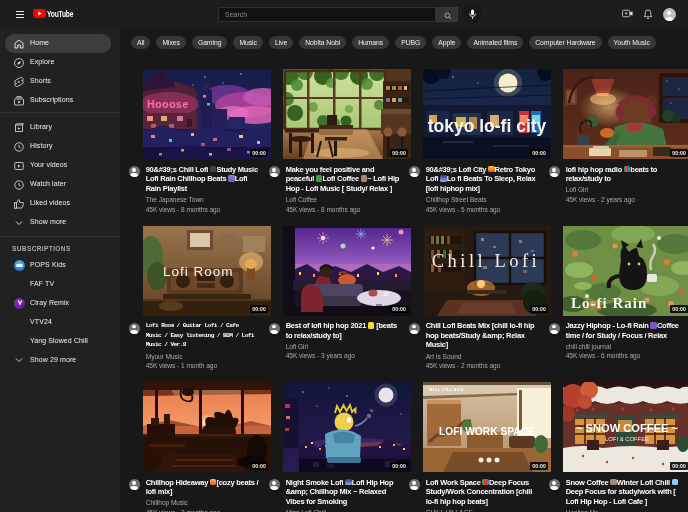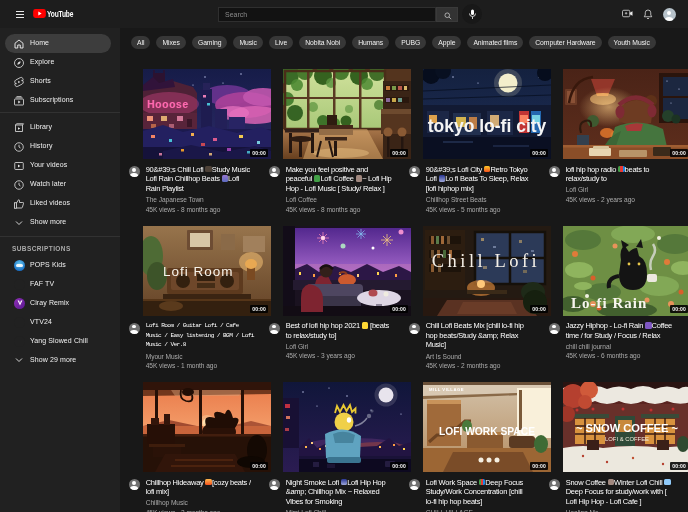--- a/index.html
+++ b/index.html
@@ -31,21 +31,21 @@
     font-size:6.8px; line-height:13px; padding:0 6px; white-space:nowrap; letter-spacing:-0.05px; }
   
   .card { position:absolute; width:128px; }
   .thumb { position:absolute; left:16px; top:0; width:128px; height:90px; background:#000; overflow:hidden; }
   .dur { position:absolute; right:3px; bottom:2.5px; background:rgba(0,0,0,0.88); color:#fff; transform:translateZ(0);
     font-size:5px; font-weight:bold; padding:1px 2px; border-radius:1px; letter-spacing:0.2px; }
   .cav { position:absolute; left:1.5px; top:97px; width:11px; height:11px; border-radius:50%; background:#717171; overflow:hidden; }
   .cav i { position:absolute; left:3.6px; top:2.2px; width:3.8px; height:3.8px; border-radius:50%; background:#fff; display:block; }
   .cav b { position:absolute; left:1.7px; top:7.2px; width:7.6px; height:5.2px; border-radius:50%; background:#fff; display:block; }
   .tt { position:absolute; left:18.7px; top:95.5px; color:#fff; font-size:7.5px; transform:translateZ(0);
-    font-weight:normal; line-height:9.6px; white-space:nowrap; letter-spacing:-0.25px; }
+    font-weight:bold; line-height:9.6px; white-space:nowrap; letter-spacing:-0.25px; }
   .meta { position:absolute; left:18.7px; color:#aaa; font-size:6.6px; transform:translateZ(0); line-height:9.6px; white-space:nowrap; letter-spacing:-0.05px; }
   .emo { display:inline-block; width:6.5px; height:6.5px; border-radius:1.5px; vertical-align:-0.5px; }
   .e-radio{background:#4e4238}.e-rain{background:linear-gradient(#9575cd,#5c6bc0)}
   .e-clover{background:#43a047}.e-coffee{background:#a1887f}
   .e-fire{background:linear-gradient(#ffca28,#f4511e)}.e-night{background:linear-gradient(#283593,#9fa8da)}
   .e-books{background:linear-gradient(90deg,#43a047 33%,#e53935 33%,#e53935 66%,#1e88e5 66%)}
   .e-sparkle{background:#fdd835}.e-umbrella{background:#7e57c2}
   .e-sunrise{background:linear-gradient(#ffb74d,#f4511e)}.e-snow{background:#90caf9}
 </style>
 </head>

